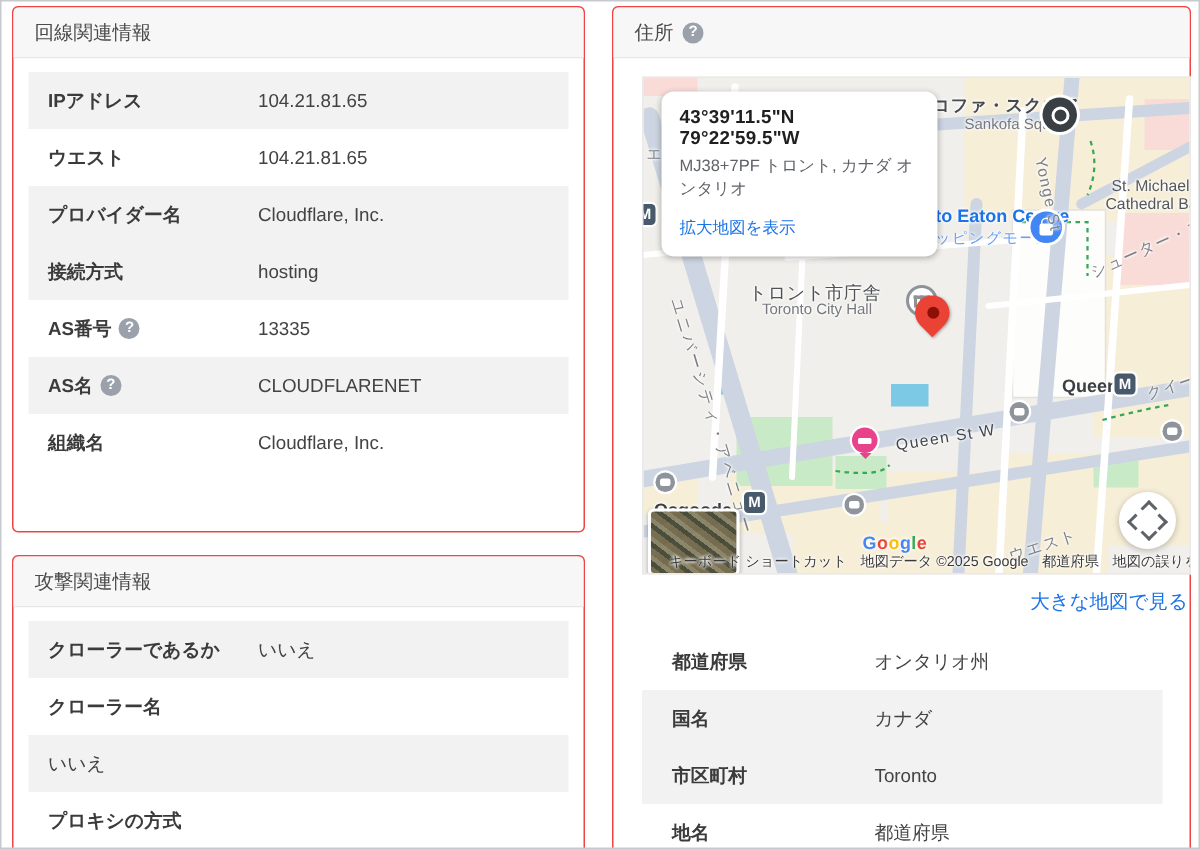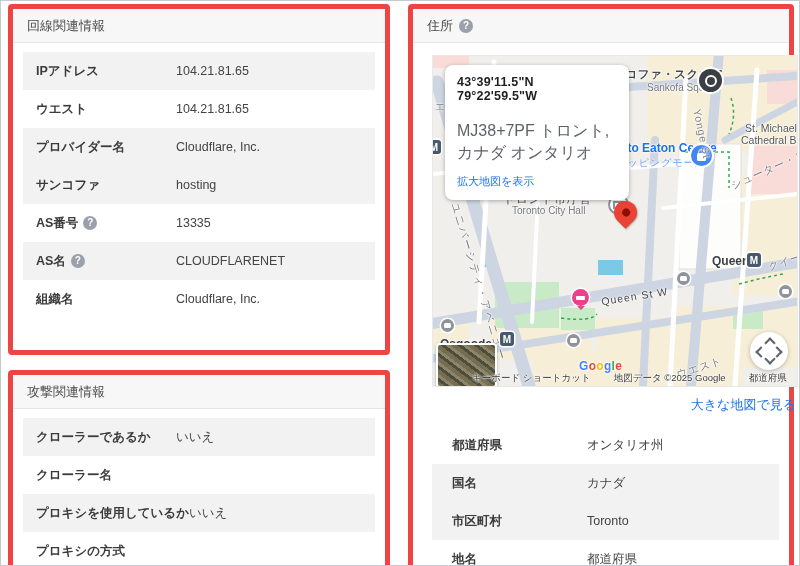--- a/index.html
+++ b/index.html
@@ -4,21 +4,21 @@
 <style>
   html,body{margin:0;padding:0}
   body{
     width:800px;height:566px;overflow:hidden;position:relative;
     background:#fff;color:#3c3c3c;
     font-family:"Liberation Sans","DejaVu Sans",sans-serif;
   }
   .frame{position:absolute;inset:0;border:1px solid #c6cacf;pointer-events:none;z-index:99}
 
   
-  .card{position:absolute;background:#fff;border:5px solid #ef4444;border-radius:4px;box-sizing:border-box}
+  .card{position:absolute;background:#fff;border:1px solid #ef4444;border-radius:4px;box-sizing:border-box}
   #card-line{left:8px;top:4px;width:382px;height:351px}
   #card-attack{left:8px;top:370px;width:382px;height:260px}
   #card-address{left:408px;top:4px;width:386px;height:760px}
   .card-header{
     height:33px;line-height:33px;padding:0 14px;background:#f7f7f8;
     border-bottom:1px solid #e4e6e9;font-size:13px;color:#4a4a4a;
     border-radius:4px 4px 0 0;display:flex;align-items:center;gap:6px;
   }
   .q{display:inline-flex;flex:0 0 auto;width:14px;height:14px;border-radius:50%;
      background:#9aa1ab;color:#fff;font-size:10px;font-weight:bold;
@@ -84,37 +84,37 @@
   
   .hotel-ic{position:absolute;left:139px;top:233px;width:17px;height:17px;border-radius:50%;background:#e9418c;
         z-index:3;box-shadow:0 0 0 1.5px #fff;display:flex;align-items:center;justify-content:center}
   .hotel-ic::before{content:"";width:9px;height:4px;background:#fff;border-radius:1px}
   .hotel-ic::after{content:"";position:absolute;bottom:-4px;border:4px solid transparent;border-top:4px solid #e9418c;border-bottom:none}
 
   
   .iw{position:absolute;left:12px;top:9px;width:160px;background:#fff;border-radius:8px;
       box-shadow:0 1px 4px rgba(0,0,0,.3);padding:10px 12px 11px;z-index:6}
   .iw-title{font-size:12.5px;font-weight:bold;color:#1f1f1f;letter-spacing:.2px}
-  .iw-addr{font-size:16px;color:#5f6368;margin-top:17px;line-height:1.4}
+  .iw-addr{font-size:11px;color:#5f6368;margin-top:5px;line-height:1.4}
   .iw-link{font-size:11px;color:#1a73e8;margin-top:9px;display:inline-block;cursor:pointer}
 
   
   .sat{position:absolute;left:3px;top:287px;width:57px;height:41px;border:2px solid #fff;border-radius:4px;z-index:5;
        box-shadow:0 1px 3px rgba(0,0,0,.3);
        background:
         repeating-linear-gradient(37deg,rgba(122,112,82,.9) 0 4px,rgba(74,77,58,.9) 4px 7px,rgba(145,138,110,.9) 7px 10px),
         repeating-linear-gradient(-21deg,#55584a 0 5px,#6e6a52 5px 9px,#3f4237 9px 13px)}
 
   
   .glogo{position:absolute;left:146px;top:303px;font-size:12px;font-weight:bold;z-index:4;letter-spacing:.3px;
          text-shadow:0 0 3px #fff,0 0 3px #fff}
 
   
   .attr{position:absolute;left:0;right:0;bottom:1px;height:13px;display:flex;align-items:center;
-        padding-left:39px;gap:23px;font-size:9.5px;color:#3a3a3a;z-index:5;white-space:nowrap;
+        padding-left:17px;gap:9px;font-size:9.5px;color:#3a3a3a;z-index:5;white-space:nowrap;
         text-shadow:0 0 2px #fff,0 0 2px #fff,0 0 3px #fff}
   .attr .lnk{cursor:pointer}
 
   
   .pan{position:absolute;left:317px;top:276px;width:38px;height:38px;border-radius:50%;background:#fff;
        box-shadow:0 1px 4px rgba(0,0,0,.25);z-index:5}
   .chev{position:absolute;width:6px;height:6px;border-left:2px solid #5f6368;border-top:2px solid #5f6368}
   .chev.up{left:16px;top:7px;transform:rotate(45deg)}
   .chev.down{left:16px;bottom:7px;transform:rotate(225deg)}
   .chev.left{left:7px;top:16px;transform:rotate(-45deg)}
@@ -138,21 +138,21 @@
     </div>
     <div class="irow">
       <span class="lbl">ウエスト</span>
       <span class="val">104.21.81.65</span>
     </div>
     <div class="irow odd">
       <span class="lbl">プロバイダー名</span>
       <span class="val">Cloudflare, Inc.</span>
     </div>
     <div class="irow odd">
-      <span class="lbl">サンコファ</span>
+      <span class="lbl">接続方式</span>
       <span class="val">hosting</span>
     </div>
     <div class="irow">
       <span class="lbl">
         <span>AS番号</span>
         <span class="q">?</span>
       </span>
       <span class="val">13335</span>
     </div>
     <div class="irow odd">
@@ -176,21 +176,20 @@
   <div class="tbl">
     <div class="irow odd">
       <span class="lbl">クローラーであるか</span>
       <span class="val">いいえ</span>
     </div>
     <div class="irow">
       <span class="lbl">クローラー名</span>
       <span class="val"></span>
     </div>
     <div class="irow odd">
-      <span class="lbl">プロキシを使用しているか</span>
       <span class="val">いいえ</span>
     </div>
     <div class="irow">
       <span class="lbl">プロキシの方式</span>
       <span class="val"></span>
     </div>
 
   </div>
 </div>
 

